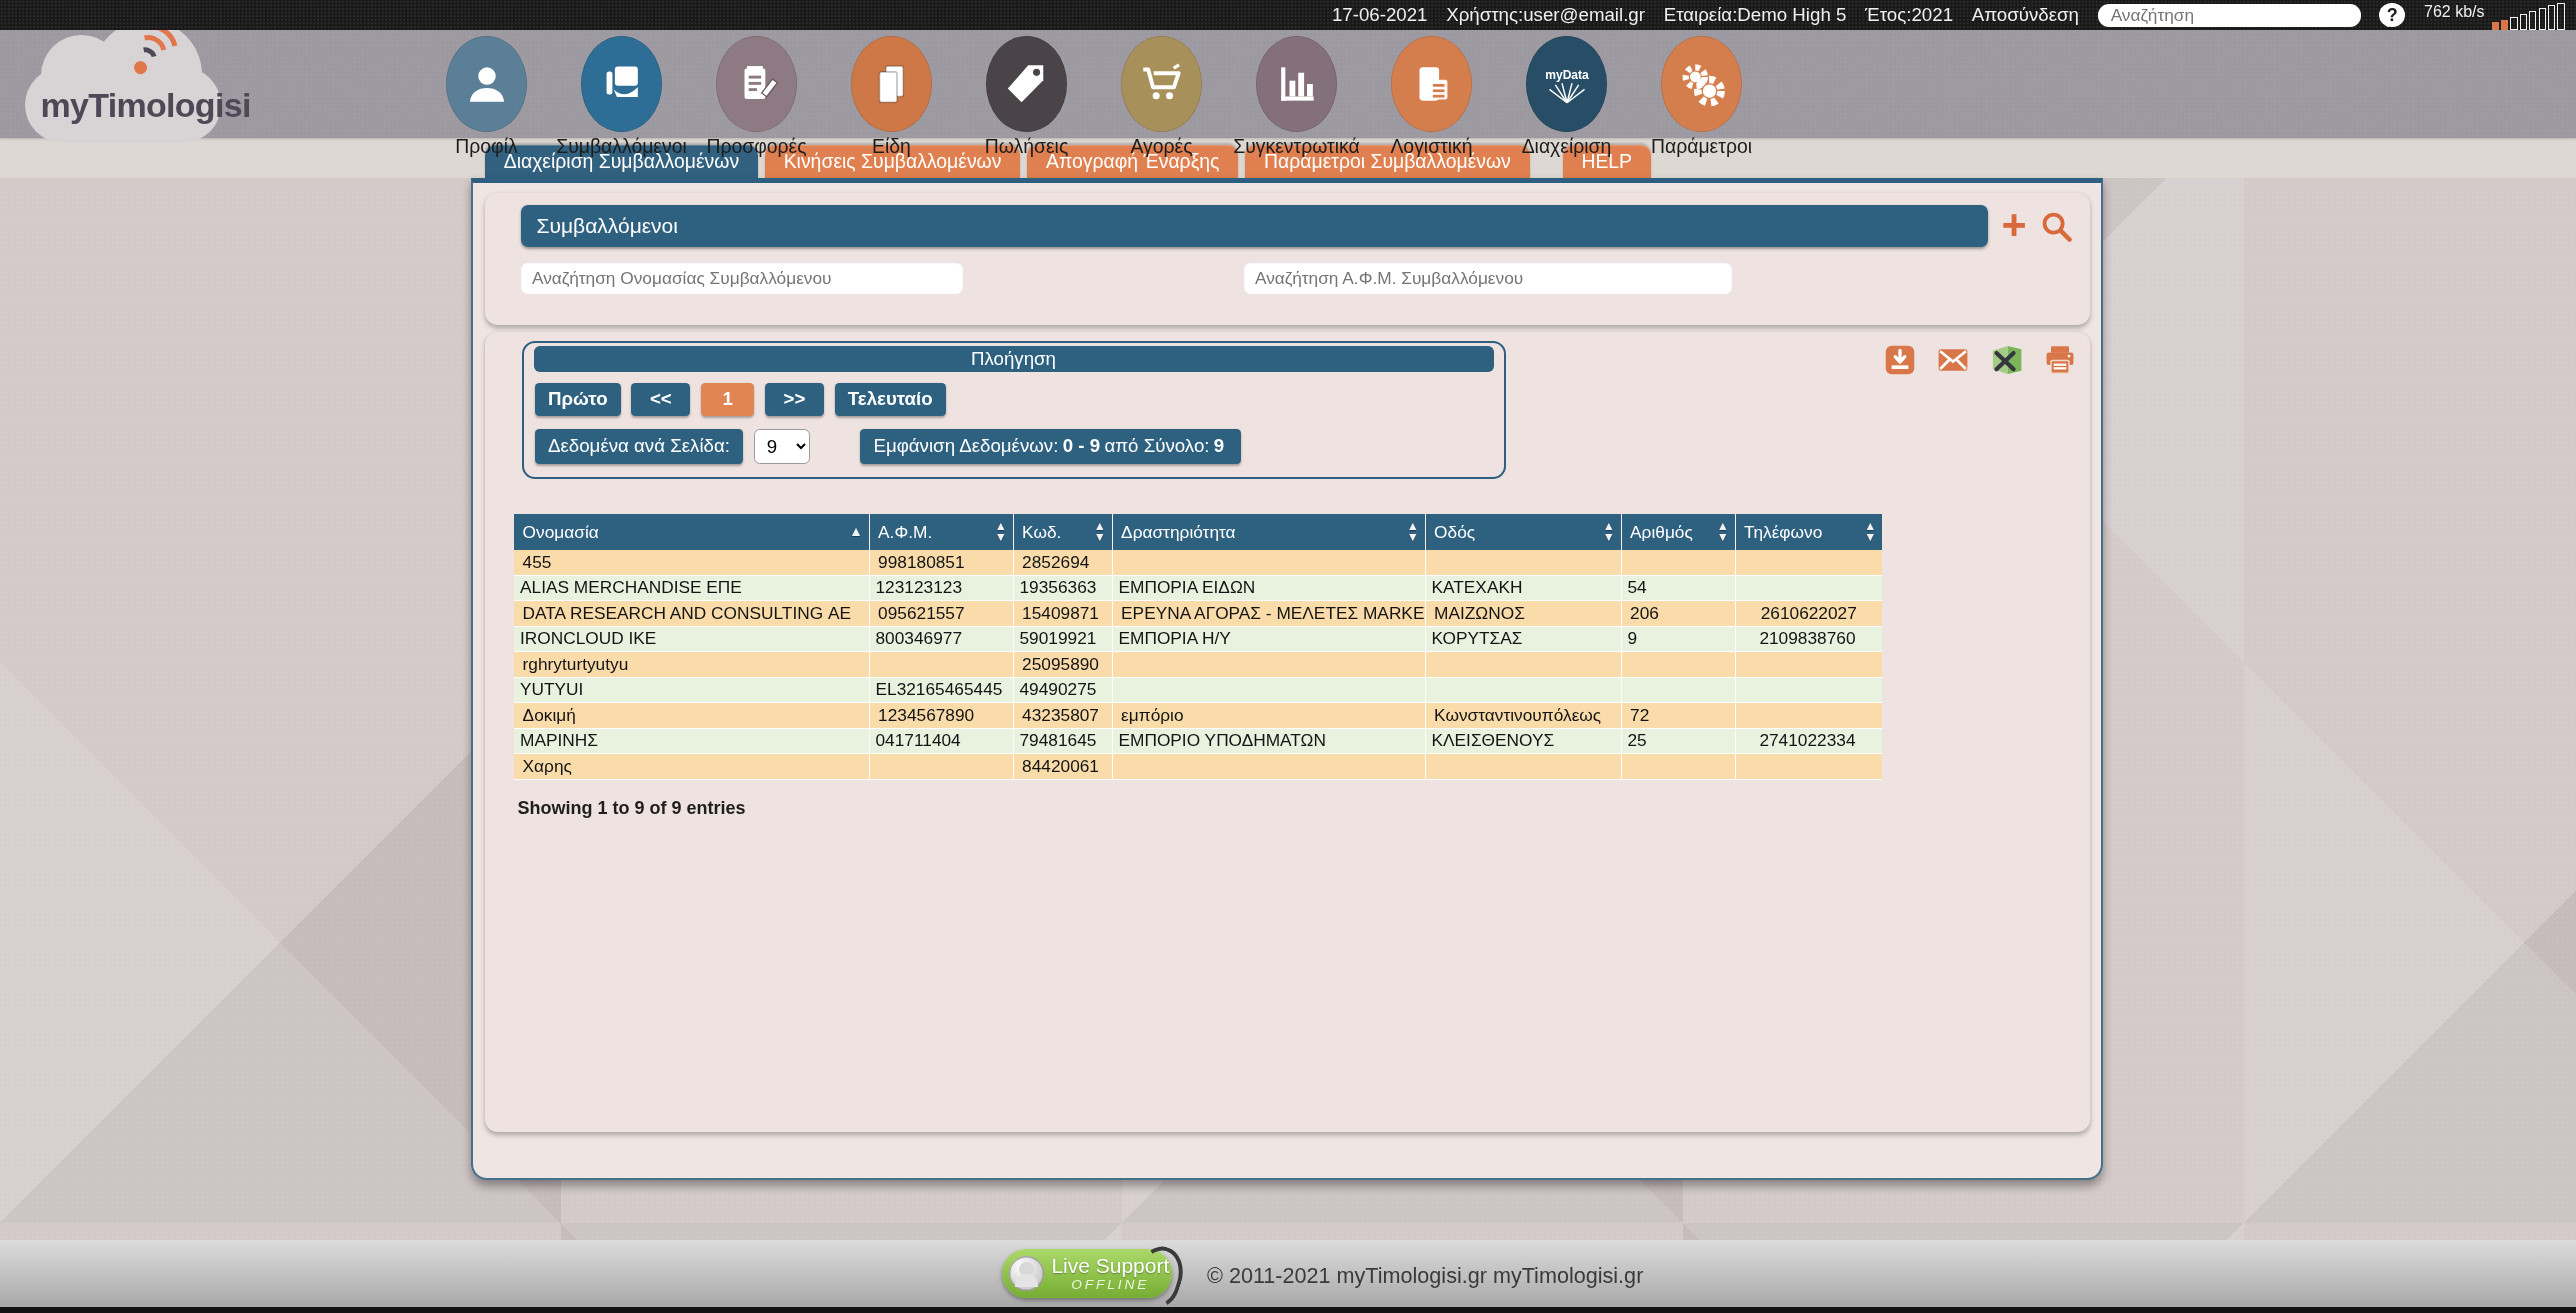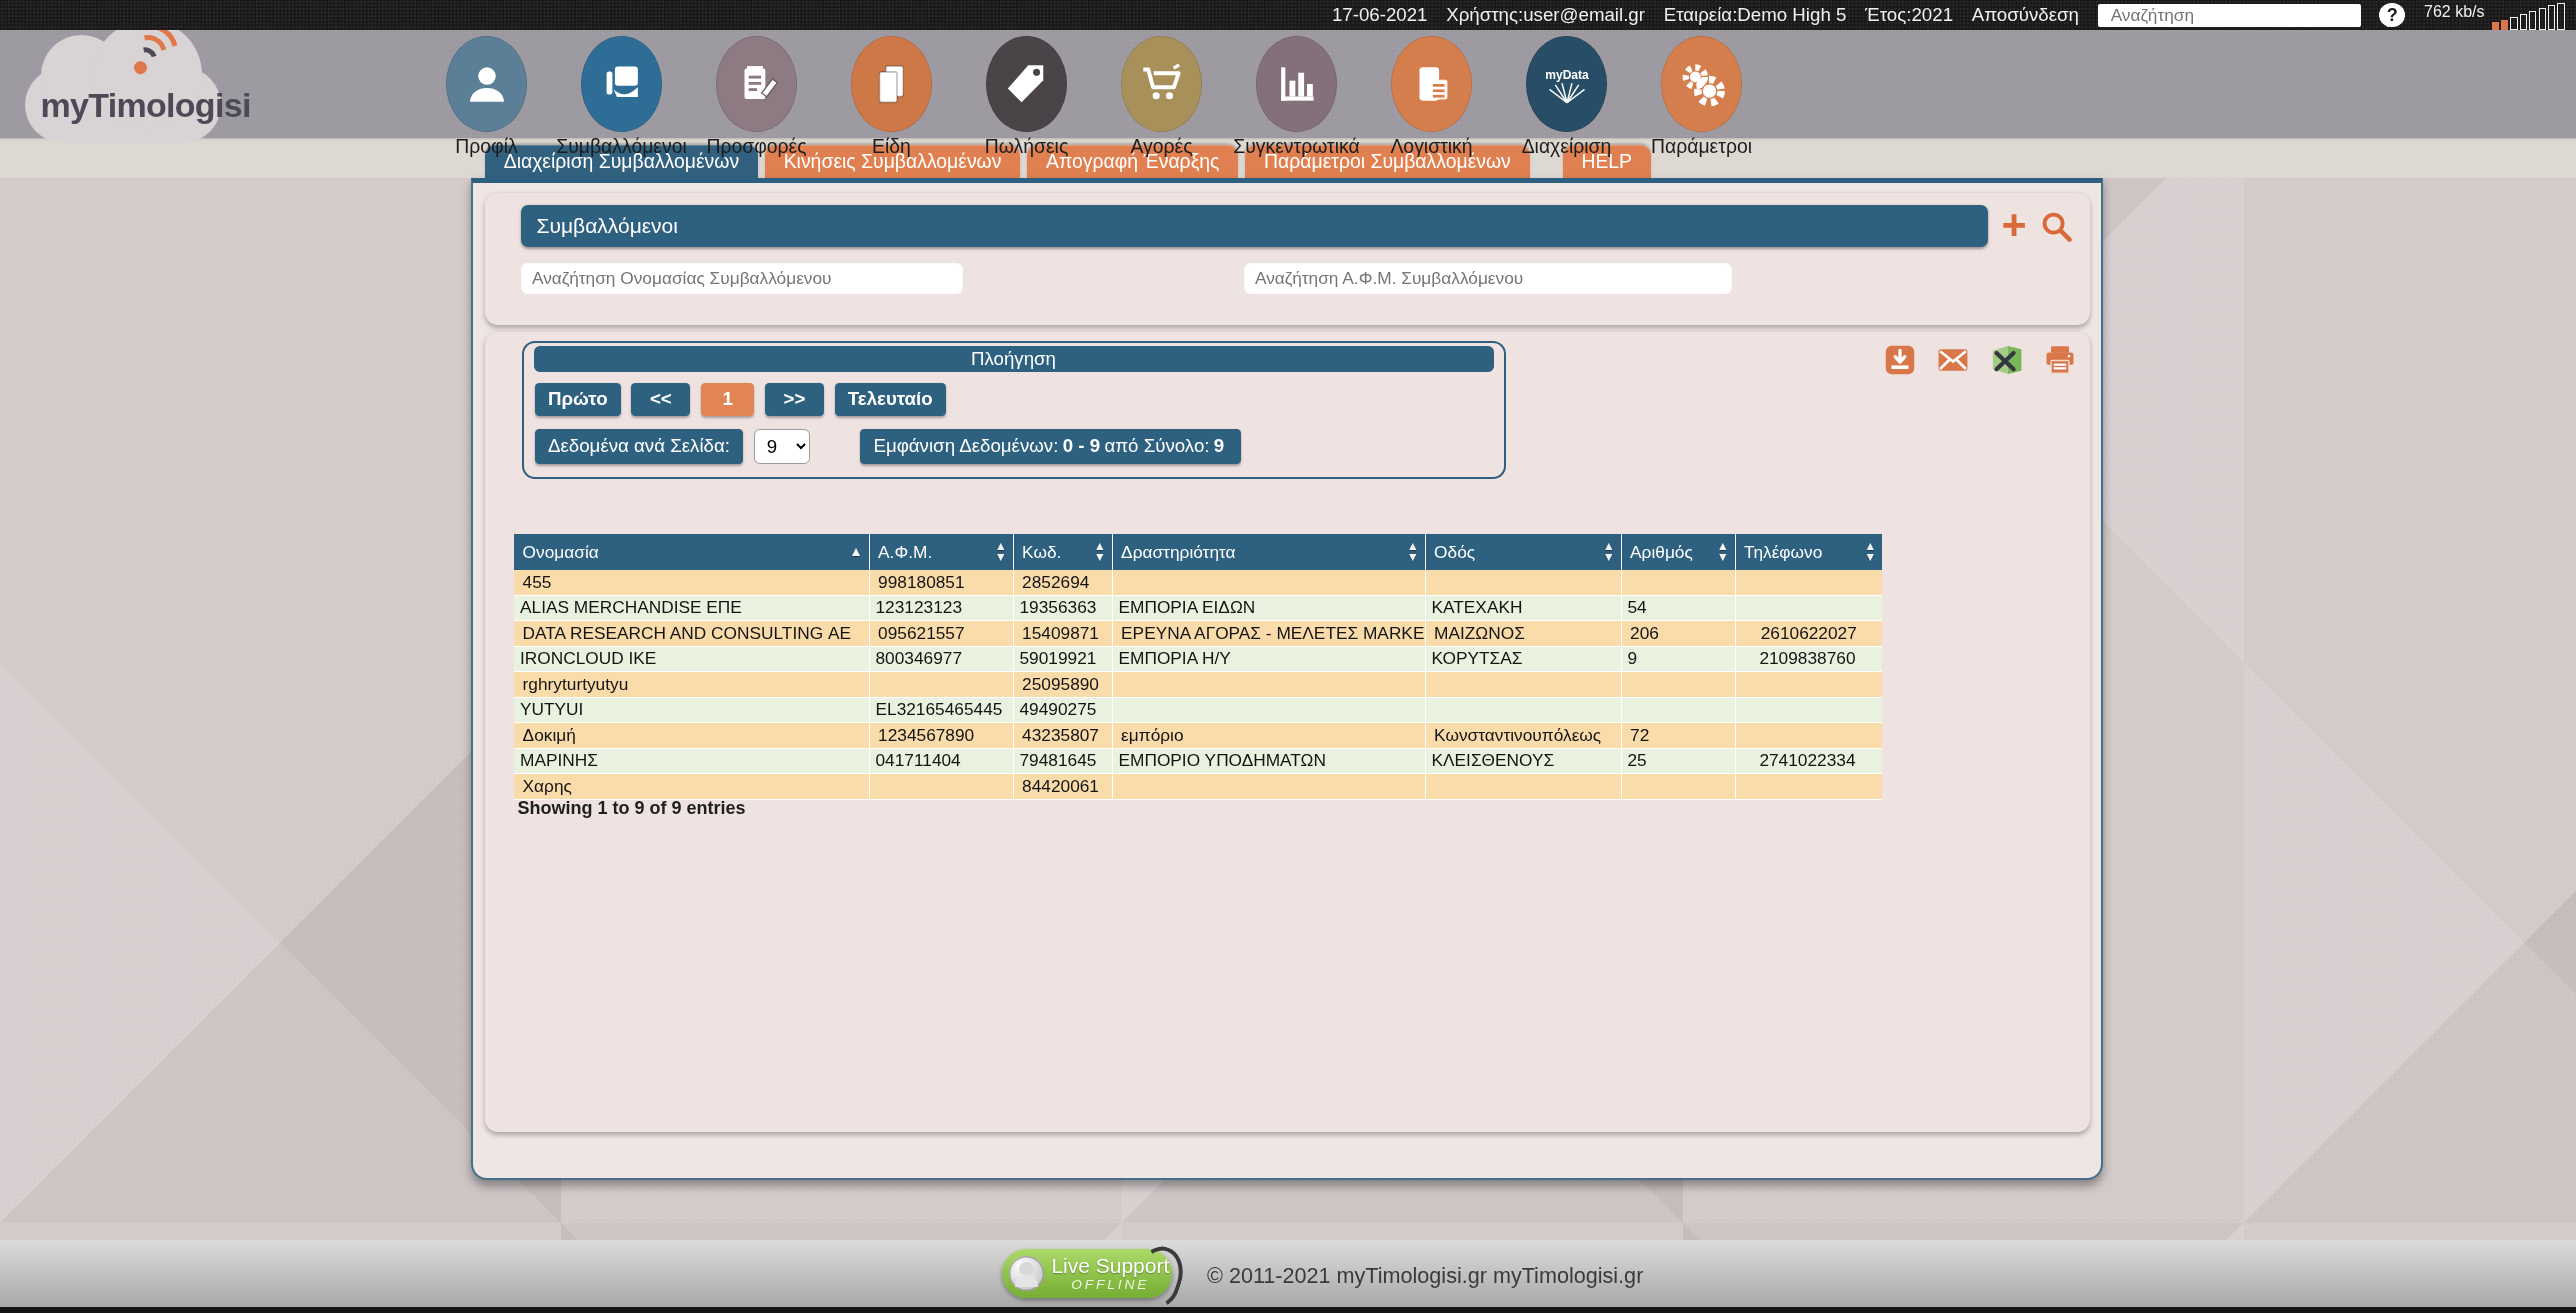--- a/index.html
+++ b/index.html
@@ -12,21 +12,21 @@
       radial-gradient(rgba(255,255,255,0.20) 0.7px, transparent 1px);
     background-size:1122px 1122px,1122px 1122px,5px 5px;
     background-position:0 101px,561px 101px,0 0;}
 
   
   .topbar{position:absolute;left:0;top:0;width:100%;height:30px;background:#191919;
     background-image:radial-gradient(#2d2d2d 0.7px, transparent 0.9px);background-size:3.6px 3.6px;
     display:flex;align-items:center;justify-content:flex-end;gap:18.7px;padding-right:7.2px;box-sizing:border-box;
     color:#efefef;font-size:18.7px;z-index:50;}
   .topbar .tb-text{white-space:nowrap;}
-  .tb-search{width:237px;height:23px;border-radius:2px;border:none;background:#ffffff;
+  .tb-search{width:237px;height:23px;border-radius:11px;border:none;background:#ffffff;
     font-size:17.3px;padding:0 13px;color:#333;outline:none;font-family:inherit;}
   .tb-help{width:26px;height:24.5px;background:#ffffff;color:#1a1a1a;border-radius:50%;
     display:flex;align-items:center;justify-content:center;font-weight:bold;font-size:18px;position:relative;cursor:pointer;}
   .tb-help:after{content:"";position:absolute;left:2.9px;bottom:-4.3px;border:5px solid transparent;border-top-color:#ffffff;transform:rotate(25deg);}
   .tb-net{display:flex;align-items:flex-end;gap:7.2px;height:29px;padding-right:4.3px;}
   .tb-net .kb{font-size:16px;margin-bottom:8.6px;}
   .bars{display:flex;align-items:flex-end;gap:2.2px;height:29px;}
   .bars i{display:block;width:7.2px;border:1.4px solid #f2f2f2;background:transparent;box-sizing:border-box;}
   .bars i.f{background:#d9764a;border-color:#d9764a;}
 
@@ -94,21 +94,21 @@
   .per-page{margin-left:11.5px;width:56px;height:35px;font-size:18.7px;border:1.4px solid #9a9a9a;border-radius:5.8px;
     background:#fff;padding-left:7.2px;font-family:inherit;}
   .pg-info{margin-left:50px;}
 
   
   .toolbar{position:absolute;right:11.5px;top:10px;display:flex;gap:17.3px;align-items:center;}
   .tool{width:36px;height:36px;cursor:pointer;}
   .tool svg{width:36px;height:36px;}
 
   
-  .grid{position:absolute;left:29.5px;top:182px;border-collapse:collapse;table-layout:fixed;width:1368px;margin-top:20px;}
+  .grid{position:absolute;left:29.5px;top:182px;border-collapse:collapse;table-layout:fixed;width:1368px;}
   .grid th{background:#2e6080;color:#fff;height:36px;font-size:17.3px;font-weight:normal;text-align:left;
     padding:0 8.6px;position:relative;border-right:1.4px solid rgba(255,255,255,0.45);cursor:pointer;white-space:nowrap;overflow:hidden;}
   .grid th:last-child{border-right:none;}
   .sorters{position:absolute;right:5.8px;top:50%;transform:translateY(-50%);display:flex;flex-direction:column;
     line-height:10.8px;font-size:12.2px;color:#f2f2f2;text-shadow:0 0.7px 0.7px rgba(0,0,0,0.4);}
   .sorters.single{font-size:13.7px;line-height:13.7px;}
   .grid td{height:24.5px;font-size:17.3px;color:#141414;padding:0 8.6px;border-right:1.4px solid #ffffff;
     border-bottom:1.4px solid #ffffff;white-space:nowrap;overflow:hidden;}
   .grid td:last-child{border-right:none;text-align:center;}
   tr.row-odd td{background:#fadcab;}

